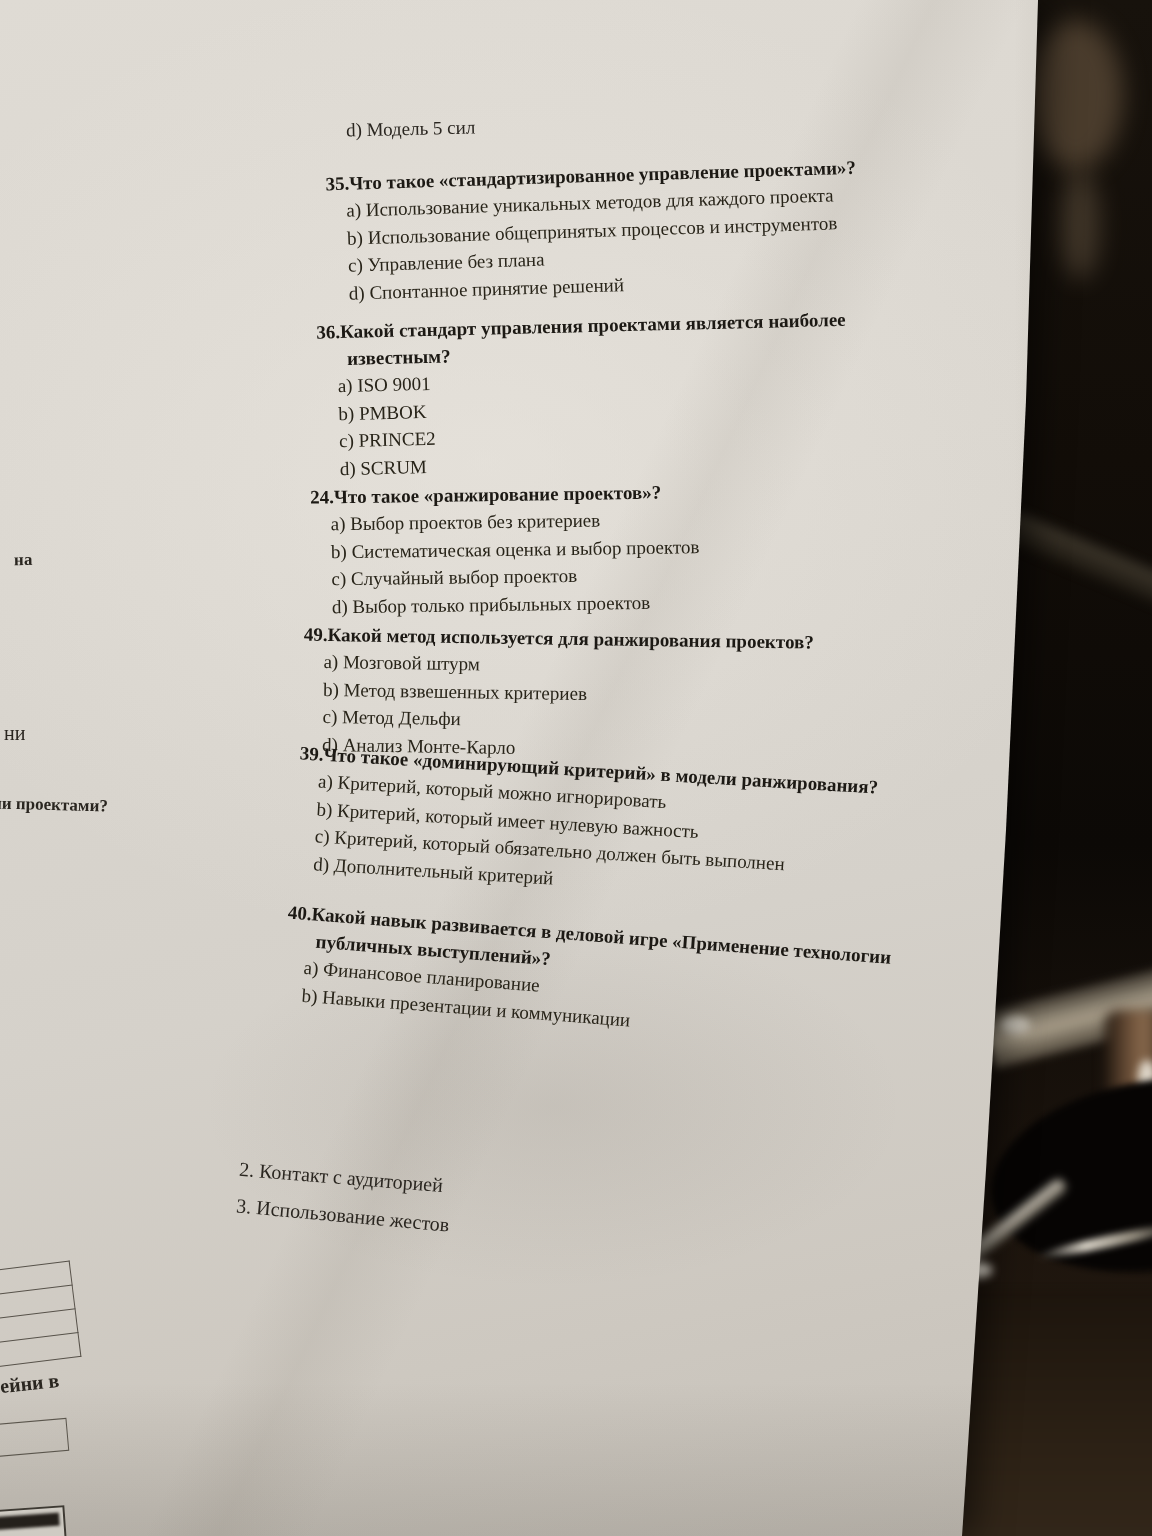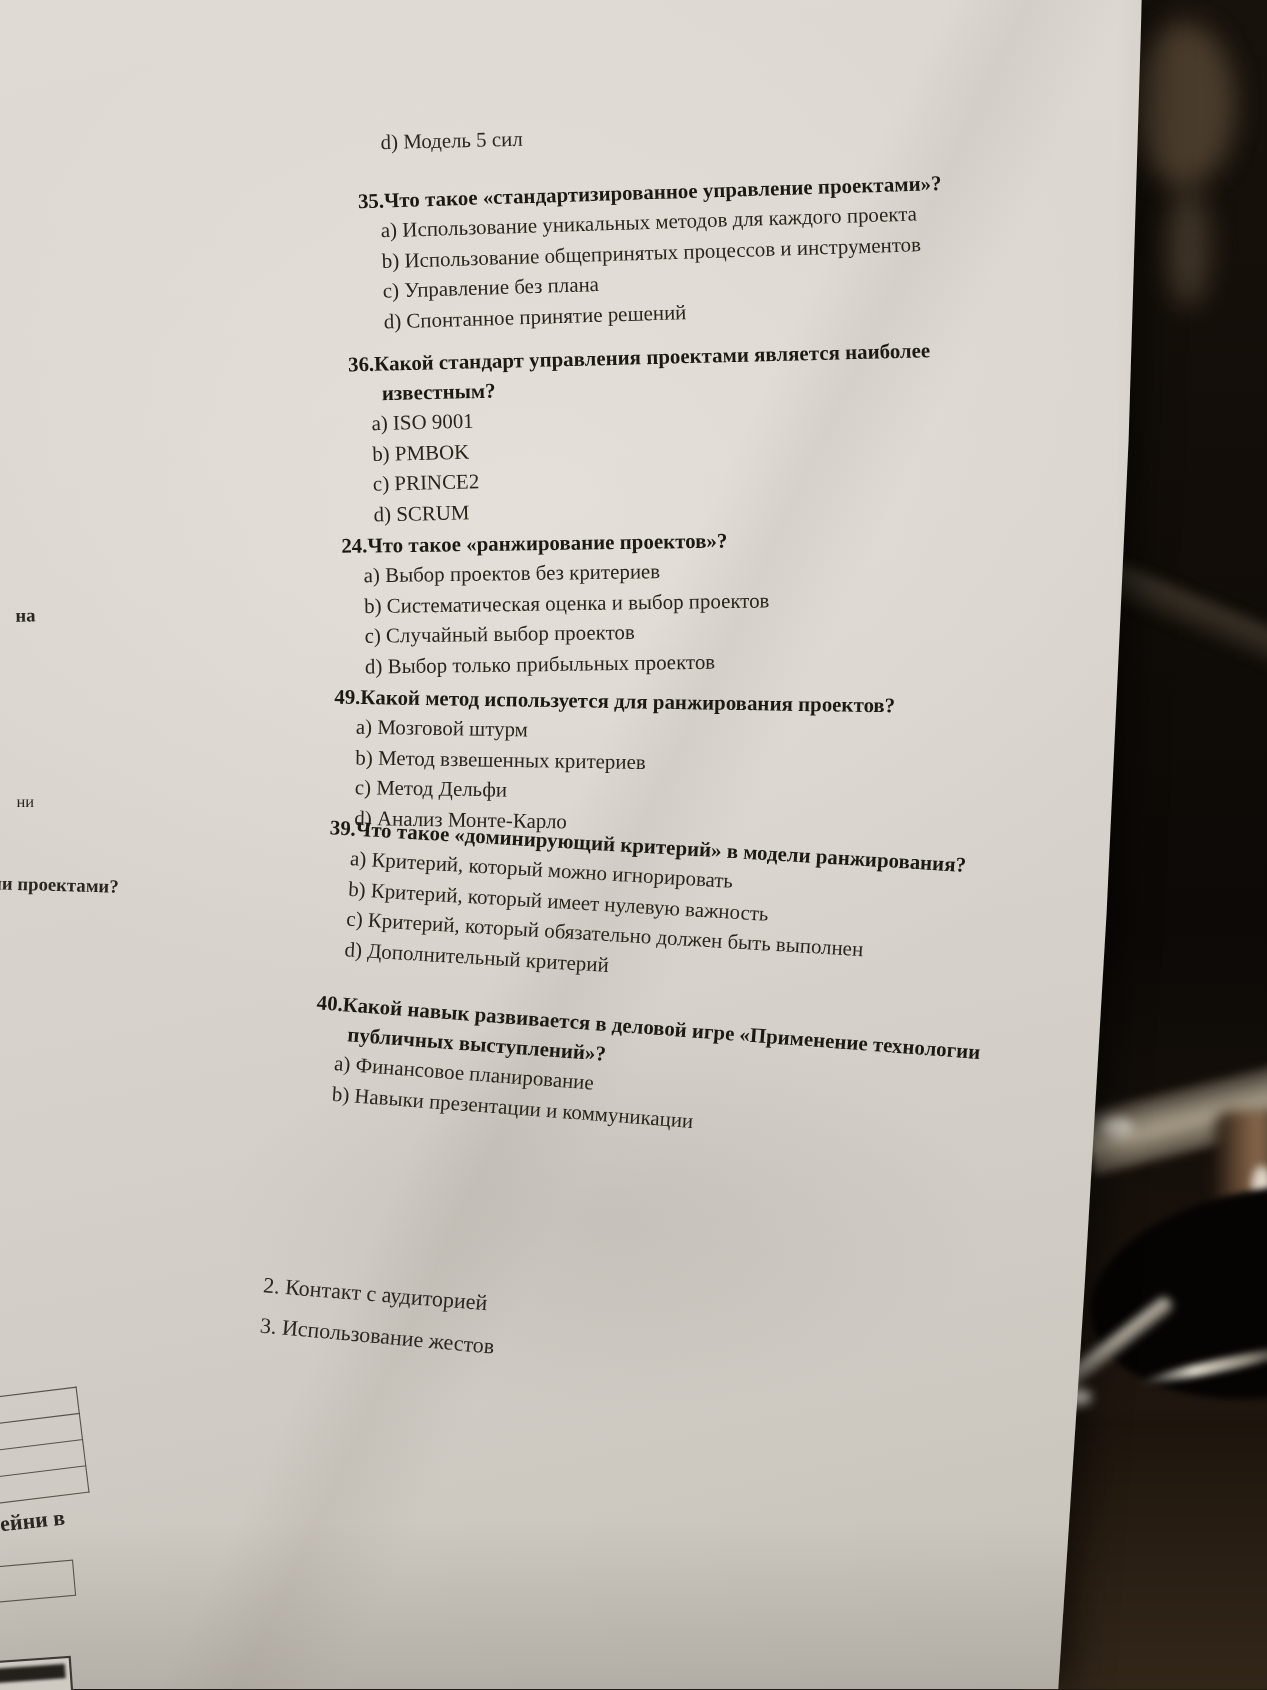--- a/index.html
+++ b/index.html
@@ -145,21 +145,21 @@
     <div class="q" style="left:284px;top:922px;width:630px;transform:rotate(4.3deg);">
       <div class="q-title"><span class="q-num">40.</span><span>Какой навык развивается в деловой игре «Применение технологии публичных выступлений»?</span></div>
       <div class="opt">a) Финансовое планирование</div>
       <div class="opt">b) Навыки презентации и коммуникации</div>
     </div>
 
     <div class="footer-item" style="left:239px;top:1166px;transform:rotate(4.6deg);">2. Контакт с аудиторией</div>
     <div class="footer-item" style="left:236px;top:1204px;transform:rotate(5.2deg);">3. Использование жестов</div>
 
     <div class="frag frag-bold" style="left:14px;top:518px;font-size:17px;transform:rotate(-1deg);margin-top:32px;">на</div>
-    <div class="frag" style="left:15px;top:722px;font-size:15px;">ни</div>
+    <div class="frag" style="left:4px;top:722px;font-size:20px;">ни</div>
     <div class="frag frag-bold" style="left:-8px;top:795px;font-size:17px;transform:rotate(1.5deg);">ни проектами?</div>
 
     <div class="grid-frag">
       <div class="grid-row"></div>
       <div class="grid-row"></div>
       <div class="grid-row"></div>
       <div class="grid-row"></div>
     </div>
 
     <div class="frag frag-bold" style="left:0px;top:1372px;font-size:20px;transform:rotate(-6deg);">ейни в</div>

